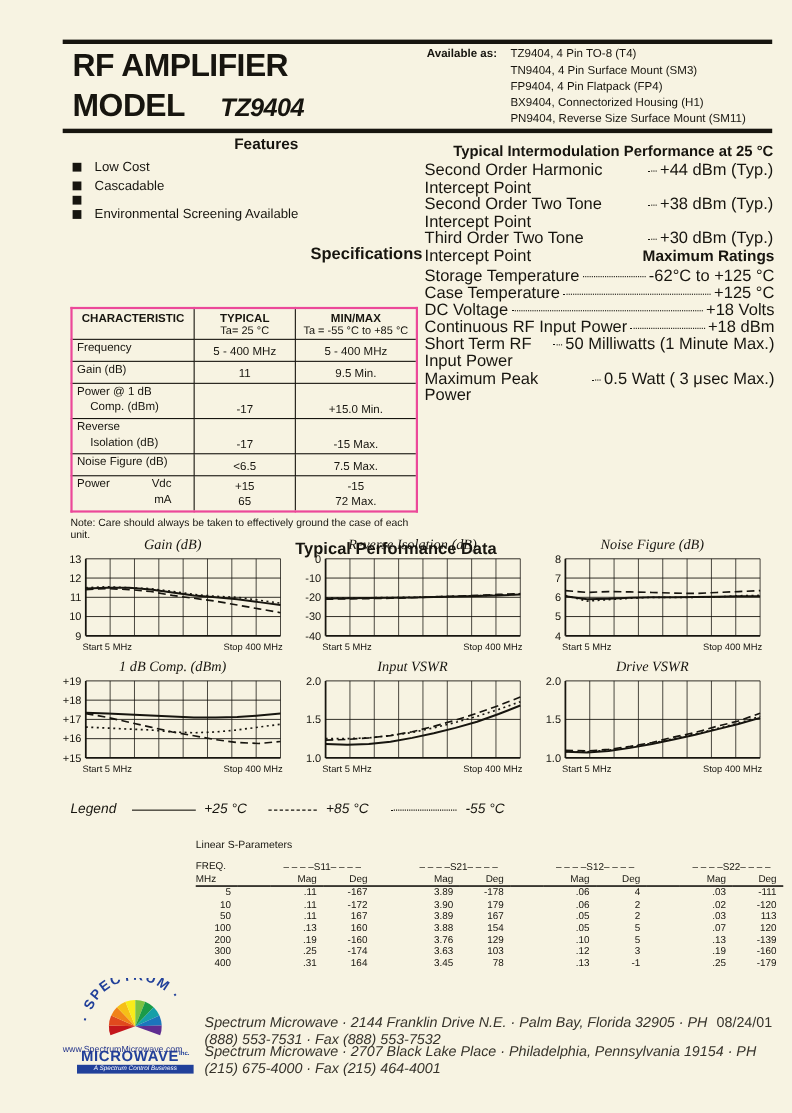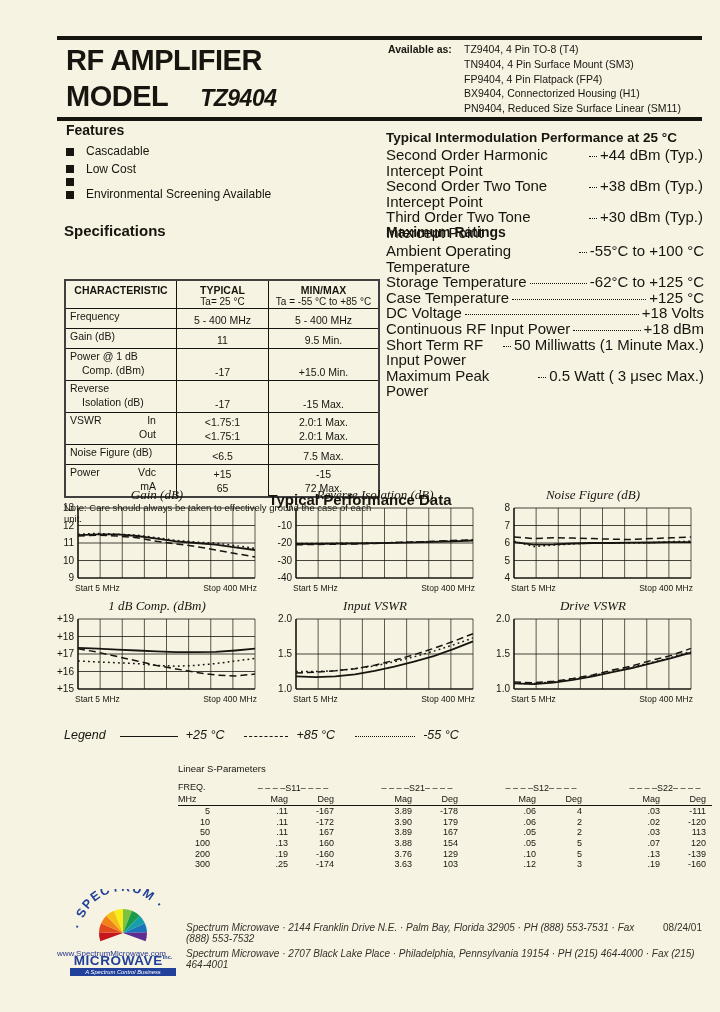--- a/index.html
+++ b/index.html
@@ -8,36 +8,36 @@
   .rule{position:absolute;left:57px;width:645px;height:4px;background:#17150f;}
   
   .title-block{position:absolute;left:66px;top:42px;line-height:36px;}
   .t1{font-size:29px;font-weight:bold;letter-spacing:-.5px;}
   .t2{font-size:29px;font-weight:bold;letter-spacing:-.5px;}
   .model{font-size:23px;font-weight:bold;font-style:italic;margin-left:32px;}
   .avail{position:absolute;left:388px;top:42px;font-size:10.5px;display:flex;line-height:14.8px;}
   .avail-label{font-weight:bold;width:76px;flex:0 0 76px;}
   
   .features{position:absolute;left:66px;top:122px;}
-  .sec-title{font-size:14px;font-weight:bold;margin-bottom:5px;}
+  .sec-title{font-size:14px;font-weight:bold;margin-bottom:5px;text-align:right;}
   .feat-item{font-size:12px;line-height:17.5px;display:flex;align-items:center;}
   .bullet{display:inline-block;width:8px;height:8px;background:#17150f;margin-right:12px;flex:0 0 8px;}
   
   .dotlist{font-size:15px;line-height:15.6px;}
   .dotrow{display:flex;align-items:baseline;}
   .leader{flex:1;border-bottom:1.5px dotted #17150f;margin:0 3px;min-width:8px;transform:translateY(-3px);}
   .dotval{white-space:nowrap;}
   .intermod{position:absolute;left:386px;top:130px;width:317px;}
   .intermod .sec-title{font-size:13.5px;margin-bottom:2px;}
   .ratings{position:absolute;left:386px;top:224px;width:318px;}
   .ratings .sec-title{margin-bottom:3px;}
   
   .specs{position:absolute;left:64px;top:222px;width:320px;}
   .specs .sec-title{font-size:15px;margin-bottom:7px;}
-  table.spec{border-collapse:collapse;width:316px;border:2px solid #404040;font-size:10.5px;margin-top:40px;}
+  table.spec{border-collapse:collapse;width:316px;border:2px solid #ec4899;font-size:10.5px;margin-top:40px;}
   table.spec th,table.spec td{border:1.6px solid #17150f;padding:1px 4px;}
   table.spec th{text-align:center;vertical-align:top;padding-top:3px;}
   .th-b{font-weight:bold;font-size:10.5px;}
   .th-n{font-weight:normal;font-size:10px;}
   td.cchar{width:104px;vertical-align:top;text-align:left;line-height:13.5px;}
   td.cval{text-align:center;vertical-align:bottom;line-height:13.5px;}
   td.ctyp{width:92px;} td.cmm{width:114px;}
   tr.r1 td{height:17px;} tr.r2 td{height:29px;}
   .char-line{display:flex;}
   .char-r{margin-left:auto;margin-right:16px;}
@@ -69,21 +69,21 @@
   table.sp .gapcol{width:24px;}
   table.sp tr.underline th{border-bottom:1.1px solid #17150f;}
   
   .logo{position:absolute;left:70px;top:889px;width:106px;}
   .logo-name{color:#21409a;font-weight:bold;font-size:13.5px;letter-spacing:.6px;
     text-align:center;line-height:13px;}
   .logo-inc{font-size:5.5px;vertical-align:super;letter-spacing:0;}
   .logo-bar{background:#21409a;color:#fff;font-style:italic;font-size:5.8px;
     text-align:center;padding:1px 0;margin-top:1px;}
   .website{position:absolute;left:57px;top:949px;font-size:8px;color:#26368c;}
-  .addr{position:absolute;left:186px;width:516px;font-size:10px;font-style:italic;
+  .addr{position:absolute;left:186px;width:516px;font-size:13px;font-style:italic;
     color:#35322a;display:flex;}
   .addr1{top:922px;} .addr2{top:948px;}
   .addr-date{margin-left:auto;font-style:normal;padding-left:6px;}
 </style>
 </head>
 <body>
 
 <div class="page">
 
   <div class="rule" style="top:36px"></div>
@@ -93,36 +93,36 @@
     <div class="t2"><span>MODEL</span><span class="model">TZ9404</span></div>
   </div>
 
   <div class="avail">
     <div class="avail-label">Available as:</div>
     <div id="avail-list">
         <div class="avail-item">TZ9404, 4 Pin TO-8 (T4)</div>
         <div class="avail-item">TN9404, 4 Pin Surface Mount (SM3)</div>
         <div class="avail-item">FP9404, 4 Pin Flatpack (FP4)</div>
         <div class="avail-item">BX9404, Connectorized Housing (H1)</div>
-        <div class="avail-item">PN9404, Reduced Size Surface Linear (SM11)</div>
+        <div class="avail-item">PN9404, Reverse Size Surface Mount (SM11)</div>
       </div>
   </div>
 
   <div class="rule" style="top:117px"></div>
 
   <div class="features">
     <div class="sec-title">Features</div>
     <div id="feat-list">
         <div class="feat-item">
           <span class="bullet"></span>
-          <span>Cascadable</span>
+          <span>Low Cost</span>
         </div>
         <div class="feat-item">
           <span class="bullet"></span>
-          <span>Low Cost</span>
+          <span>Cascadable</span>
         </div>
         <div class="feat-item">
           <span class="bullet"></span>
         </div>
         <div class="feat-item">
           <span class="bullet"></span>
           <span>Environmental Screening Available</span>
         </div>
       </div>
   </div>
@@ -218,40 +218,20 @@
                 <span class="char-l" style="padding-left: 12px;">Isolation (dB)</span>
               </div>
             </td>
             <td class="cval ctyp">
               <div>-17</div>
             </td>
             <td class="cval cmm">
               <div>-15 Max.</div>
             </td>
           </tr>
-          <tr class="r2">
-            <td class="cchar">
-              <div class="char-line">
-                <span class="char-l">VSWR</span>
-                <span class="char-r">In</span>
-              </div>
-              <div class="char-line">
-                <span class="char-l"></span>
-                <span class="char-r">Out</span>
-              </div>
-            </td>
-            <td class="cval ctyp">
-              <div>&lt;1.75:1</div>
-              <div>&lt;1.75:1</div>
-            </td>
-            <td class="cval cmm">
-              <div>2.0:1 Max.</div>
-              <div>2.0:1 Max.</div>
-            </td>
-          </tr>
           <tr class="r1">
             <td class="cchar">
               <div class="char-line">
                 <span class="char-l">Noise Figure (dB)</span>
               </div>
             </td>
             <td class="cval ctyp">
               <div>&lt;6.5</div>
             </td>
             <td class="cval cmm">
@@ -279,25 +259,20 @@
             </td>
           </tr>
         </tbody>
     </table>
     <div class="spec-note">Note: Care should always be taken to effectively ground the case of each unit.</div>
   </div>
 
   <div class="ratings">
     <div class="sec-title">Maximum Ratings</div>
     <div id="ratings-list" class="dotlist">
-        <div class="dotrow">
-          <span>Ambient Operating Temperature</span>
-          <span class="leader"></span>
-          <span class="dotval">-55°C to +100 °C</span>
-        </div>
         <div class="dotrow">
           <span>Storage Temperature</span>
           <span class="leader"></span>
           <span class="dotval">-62°C to +125 °C</span>
         </div>
         <div class="dotrow">
           <span>Case Temperature</span>
           <span class="leader"></span>
           <span class="dotval">+125 °C</span>
         </div>
@@ -604,20 +579,35 @@
             <td class="gapcol"></td>
             <td class="mcol">3.63</td>
             <td class="dcol">103</td>
             <td class="gapcol"></td>
             <td class="mcol">.12</td>
             <td class="dcol">3</td>
             <td class="gapcol"></td>
             <td class="mcol">.19</td>
             <td class="dcol">-160</td>
           </tr>
+          <tr>
+            <td class="freqcol">400</td>
+            <td class="gapcol"></td>
+            <td class="mcol">.31</td>
+            <td class="dcol">164</td>
+            <td class="gapcol"></td>
+            <td class="mcol">3.45</td>
+            <td class="dcol">78</td>
+            <td class="gapcol"></td>
+            <td class="mcol">.13</td>
+            <td class="dcol">-1</td>
+            <td class="gapcol"></td>
+            <td class="mcol">.25</td>
+            <td class="dcol">-179</td>
+          </tr>
         </tbody>
       </table>
   </div>
 
   <div class="logo">
     <svg width="106" height="58" viewBox="0 0 106 58">
       <defs>
           <path id="arcp" d="M 11 44 A 42 42 0 0 1 95 44"></path>
         </defs>
       <g id="logo-fan">
@@ -640,16 +630,16 @@
     <div class="logo-bar">A Spectrum Control Business</div>
   </div>
 
   <div class="website">www.SpectrumMicrowave.com</div>
 
   <div class="addr addr1">
     <span>Spectrum Microwave · 2144 Franklin Drive N.E. · Palm Bay, Florida 32905 · PH (888) 553-7531 · Fax (888) 553-7532</span>
     <span class="addr-date">08/24/01</span>
   </div>
   <div class="addr addr2">
-    <span>Spectrum Microwave · 2707 Black Lake Place · Philadelphia, Pennsylvania 19154 · PH (215) 464-4000 · Fax (215) 464-4001</span>
+    <span>Spectrum Microwave · 2707 Black Lake Place · Philadelphia, Pennsylvania 19154 · PH (215) 675-4000 · Fax (215) 464-4001</span>
   </div>
 
 </div>
 
 </body></html>

